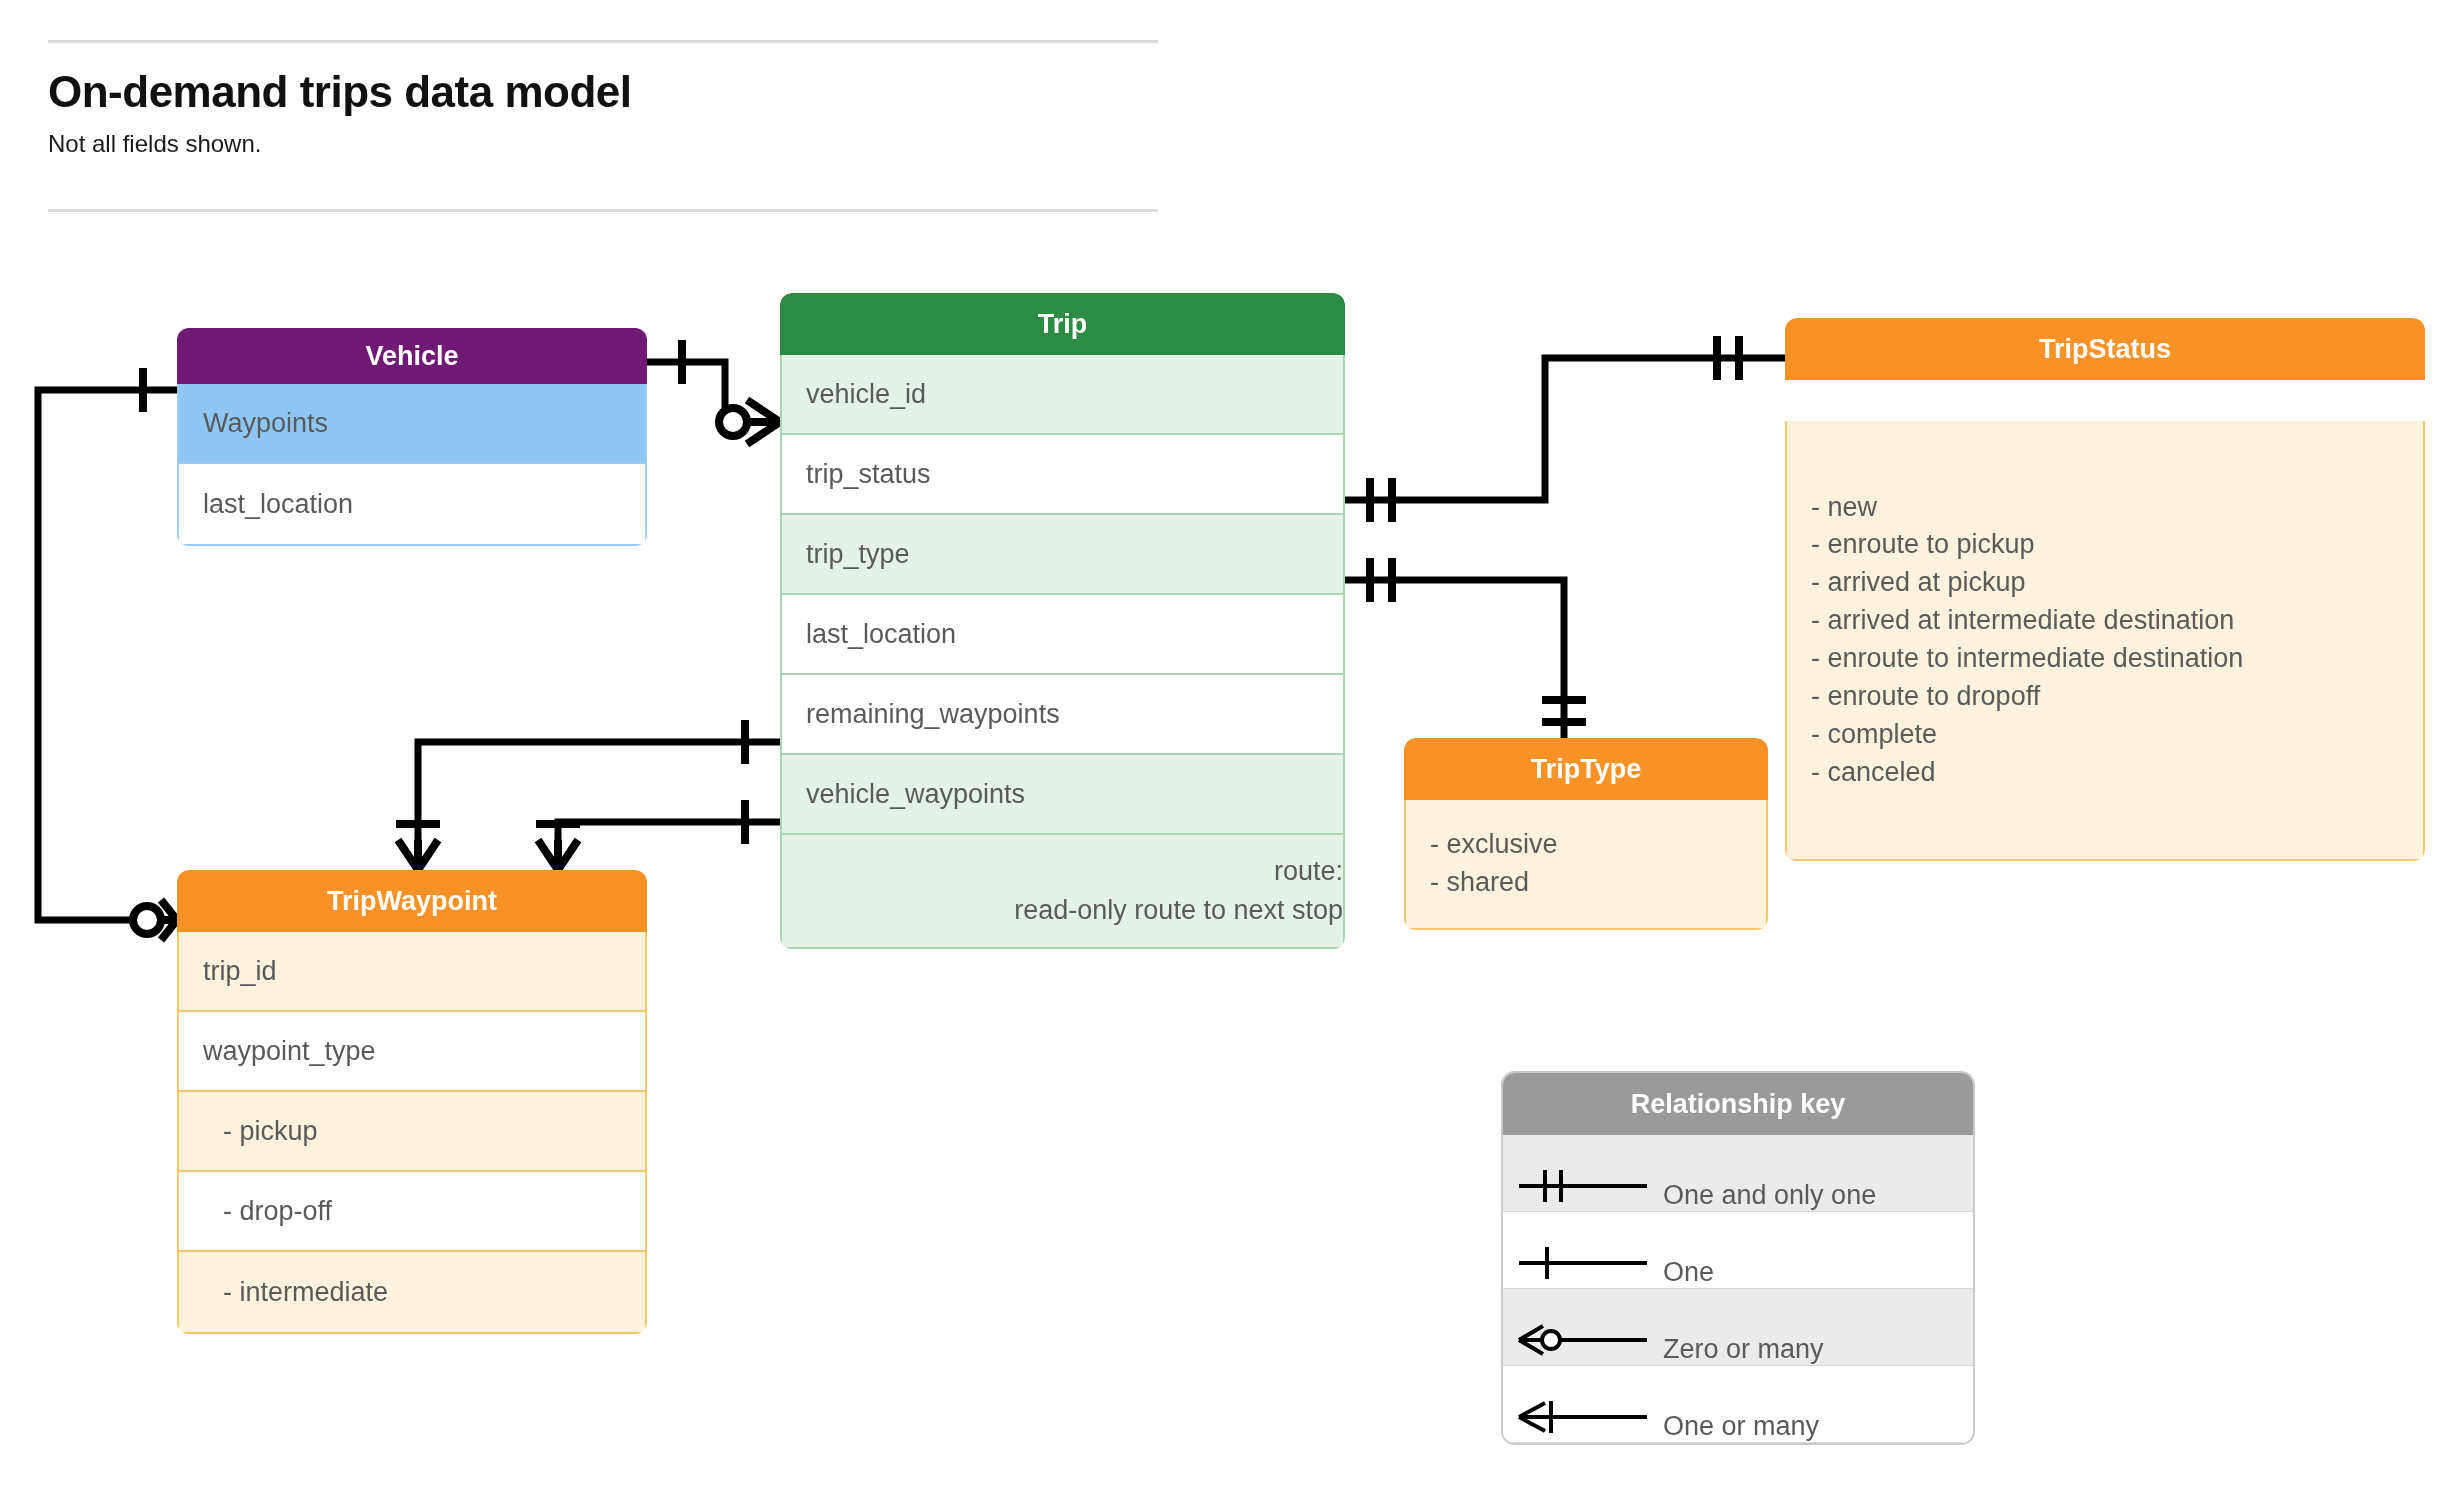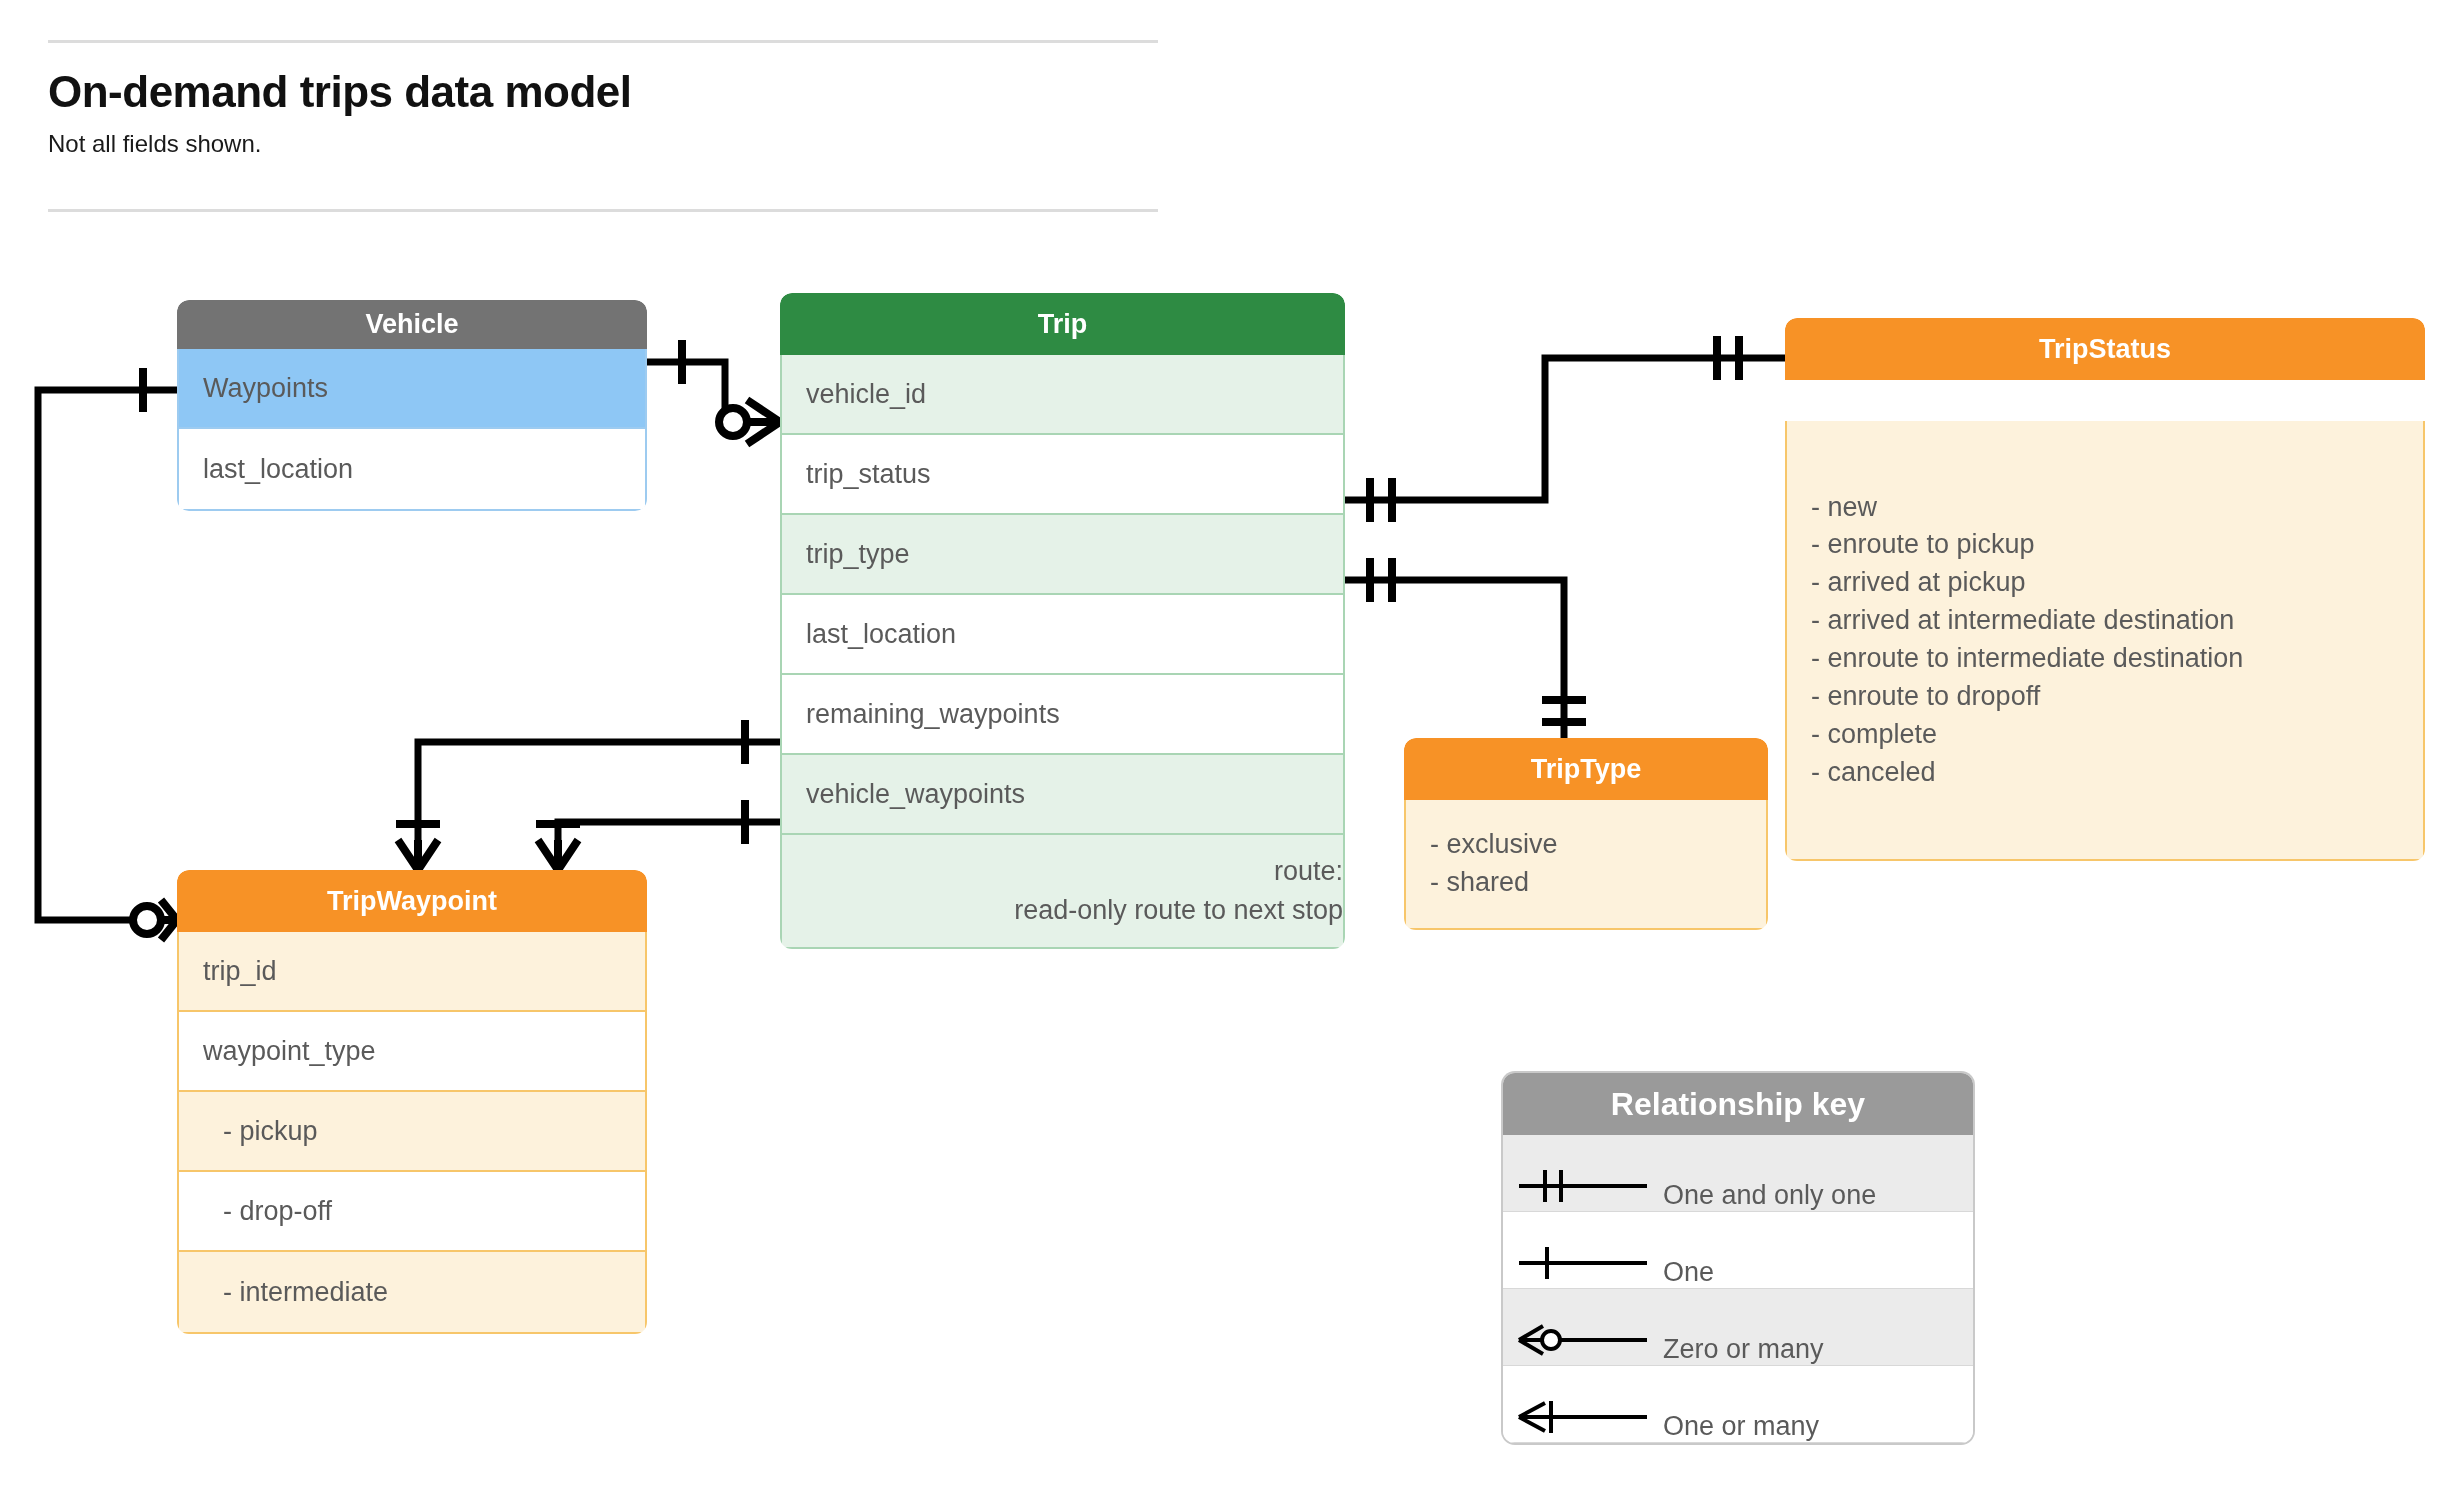--- a/index.html
+++ b/index.html
@@ -25,21 +25,21 @@
   .entity .row{font-size:27px;display:flex;align-items:center;
                padding-left:24px;box-sizing:border-box;}
   .entity .row.multi{flex-direction:column;align-items:flex-end;
                      justify-content:center;line-height:1.45;}
   .entity .listrow{font-size:27px;line-height:1.18;padding:0 0 0 24px;
                    display:flex;flex-direction:column;justify-content:center;}
   .entity .listrow div{padding:3px 0;}
 
   
   #ent-vehicle{left:177px;top:300px;width:470px;}
-  #ent-vehicle .hdr{background:#737373;height:49px;}
+  #ent-vehicle .hdr{background:#701a75;height:56px;margin-top:28px;}
   #ent-vehicle .rows{border-color:#9DCBF0;background:#fff;}
   #ent-vehicle .r0{background:#8EC7F5;height:80px;border-bottom:2px solid #9DCBF0;}
   #ent-vehicle .r1{background:#ffffff;height:80px;}
 
   
   #ent-trip{left:780px;top:293px;width:565px;}
   #ent-trip .hdr{background:#2E8B43;height:62px;}
   #ent-trip .rows{border-color:#A9D5B4;background:#fff;}
   #ent-trip .rowA{background:#E5F2E8;height:80px;border-bottom:2px solid #A9D5B4;}
   #ent-trip .rowB{background:#ffffff;height:80px;border-bottom:2px solid #A9D5B4;}
@@ -62,21 +62,21 @@
 
   
   #ent-triptype{left:1404px;top:738px;width:364px;}
   #ent-triptype .hdr{background:#F79226;height:62px;}
   #ent-triptype .rows{border-color:#F7C66A;background:#FDF2DC;}
   #ent-triptype .listrow{height:128px;}
 
   
   #legend{position:absolute;left:1503px;top:1073px;width:470px;border-radius:12px;
           overflow:hidden;box-shadow:0 0 0 2px #c9c9c9;}
-  #legend .hdr{background:#9a9a9a;height:62px;color:#fff;font-size:32px;
+  #legend .hdr{background:#9a9a9a;height:62px;color:#fff;font-size:27px;
                font-weight:bold;display:flex;align-items:center;justify-content:center;}
   #legend .lrow{height:76px;display:flex;align-items:flex-end;}
   #legend .lrow.alt{background:#ebebeb;}
   #legend .lrow.plain{background:#ffffff;border-top:1px solid #d8d8d8;
                       border-bottom:1px solid #d8d8d8;}
   #legend .sym{width:160px;display:flex;align-items:center;justify-content:center;}
   #legend .ltext{font-size:27px;color:#5a5a5a;}
 
   #wires{position:absolute;left:0;top:0;width:2445px;height:1502px;pointer-events:none;}
 </style>

